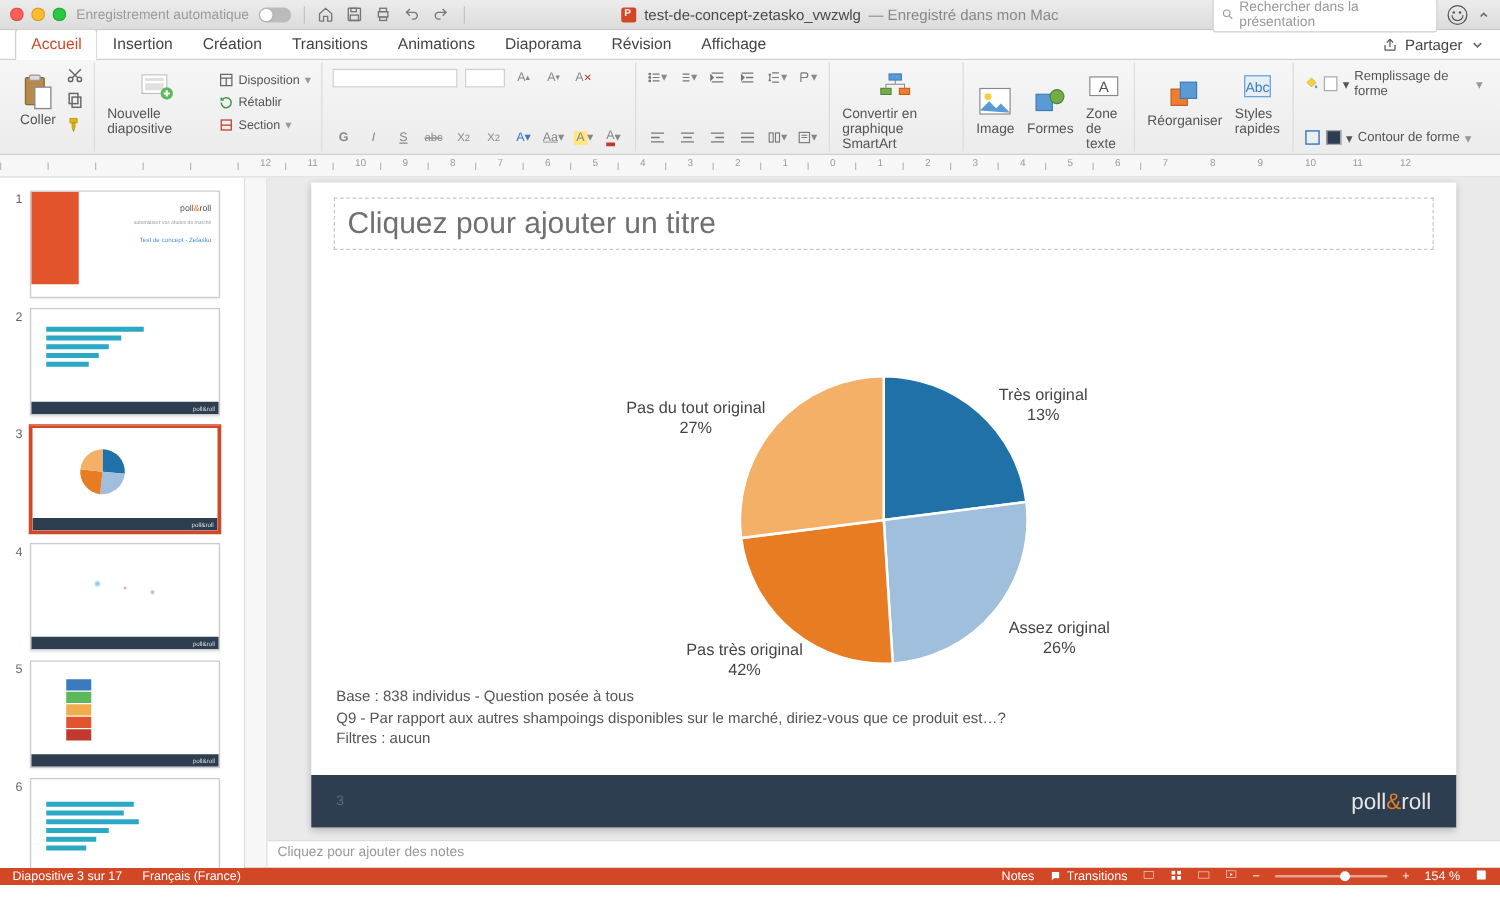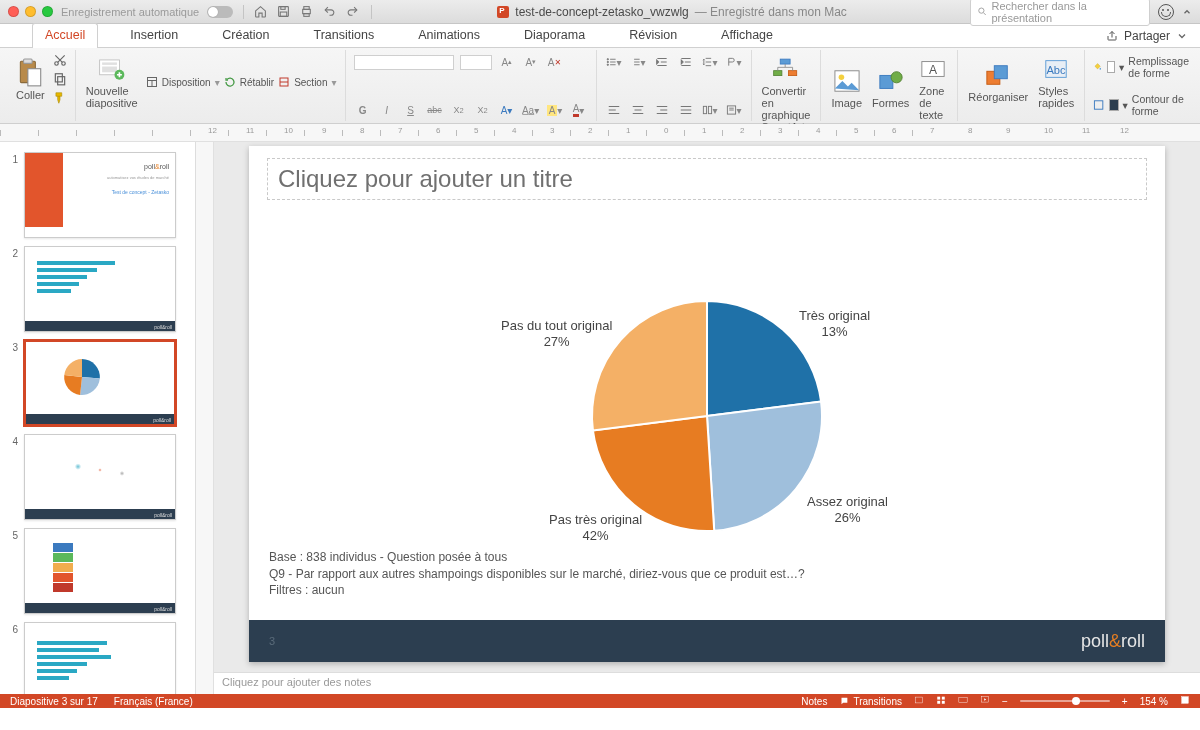--- a/index.html
+++ b/index.html
@@ -19,21 +19,21 @@
 .titlebar-center .pp:before{content:"P"; color:#fff; font-size:8px; font-weight:bold; position:absolute; left:2px; top:0;}
 .title-right { display:flex; align-items:center; gap:8px; }
 .searchbox { display:flex; align-items:center; gap:4px; background:#fff; border:1px solid #cfcfcf; border-radius:3px; padding:1px 6px; width:180px; color:#999; font-size:11px;}
 .searchbox svg{width:11px;height:11px;}
 .smiley { width:16px;height:16px; border:1.5px solid #555; border-radius:50%; position:relative;}
 .smiley:before{content:"";position:absolute;width:2px;height:2px;background:#555;border-radius:50%;top:4px;left:3px;box-shadow:5px 0 #555;}
 .smiley:after{content:"";position:absolute;width:8px;height:4px;border:1.5px solid #555;border-top:none;border-radius:0 0 8px 8px;top:7px;left:2px;}
 
 
 .tabs { height:24px; background:#fff; display:flex; align-items:flex-end; padding:0 12px; border-bottom:1px solid #d0d0d0; }
-.tab { padding:4px 12px 5px; font-size:12.5px; color:#444; cursor:pointer;margin-left:20px; }
+.tab { padding:4px 12px 5px; font-size:12.5px; color:#444; cursor:pointer; }
 .tab.active { color:#d24726; border-bottom:0; position:relative; }
 .tab.active:after{content:"";position:absolute;left:0;right:0;bottom:-1px;height:2px;background:#fff;}
 .tab.active{border:1px solid #d0d0d0;border-bottom:none;border-radius:3px 3px 0 0;background:#fff;}
 .tabs-right { margin-left:auto; display:flex; align-items:center; gap:6px; color:#444; font-size:12px; padding-bottom:4px;}
 .tabs-right svg{width:12px;height:12px;}
 .chev{width:10px;height:10px;}
 
 
 .ribbon { height:76px; background:#f3f3f3 linear-gradient(#f6f6f6,#ececec); border-bottom:1px solid #cfcfcf; display:flex; align-items:stretch; padding:2px 6px; gap:0; font-size:10px; color:#555; }
 .group { display:flex; flex-direction:column; align-items:center; justify-content:space-between; padding:3px 8px 2px; border-right:1px solid #dcdcdc; }
@@ -222,21 +222,21 @@
             <svg width="30" height="30" viewBox="0 0 34 30">
               <rect x="2" y="4" width="24" height="18" fill="#fff" stroke="#bbb"></rect>
               <rect x="5" y="7" width="18" height="3" fill="#e0e0e0"></rect>
               <rect x="5" y="12" width="18" height="7" fill="#e0e0e0"></rect>
               <circle cx="26" cy="22" r="6" fill="#5bb85b"></circle>
               <path d="M26 19v6M23 22h6" stroke="#fff" stroke-width="2"></path>
             </svg>
           </div>
         <div class="lbl">Nouvelle diapositive</div>
       </div>
-      <div style="display:flex;gap:4px">
+      <div style="display:flex;flex-direction:column;gap:4px">
         <div class="mini">
             <svg width="12" height="12" viewBox="0 0 24 24" fill="none" stroke="#666" stroke-width="2">
               <rect x="3" y="3" width="18" height="18"></rect>
               <path d="M3 9h18M12 9v12"></path>
             </svg>
             <span>Disposition</span> 
             <span style="color:#999">▾</span>
           </div>
         <div class="mini">
             <svg width="12" height="12" viewBox="0 0 24 24" fill="none" stroke="#449944" stroke-width="2.5">

